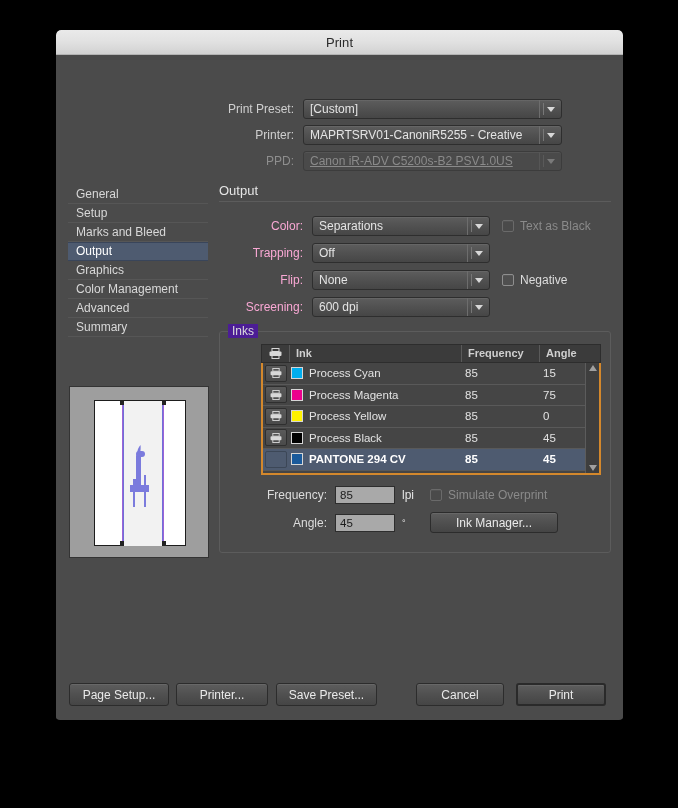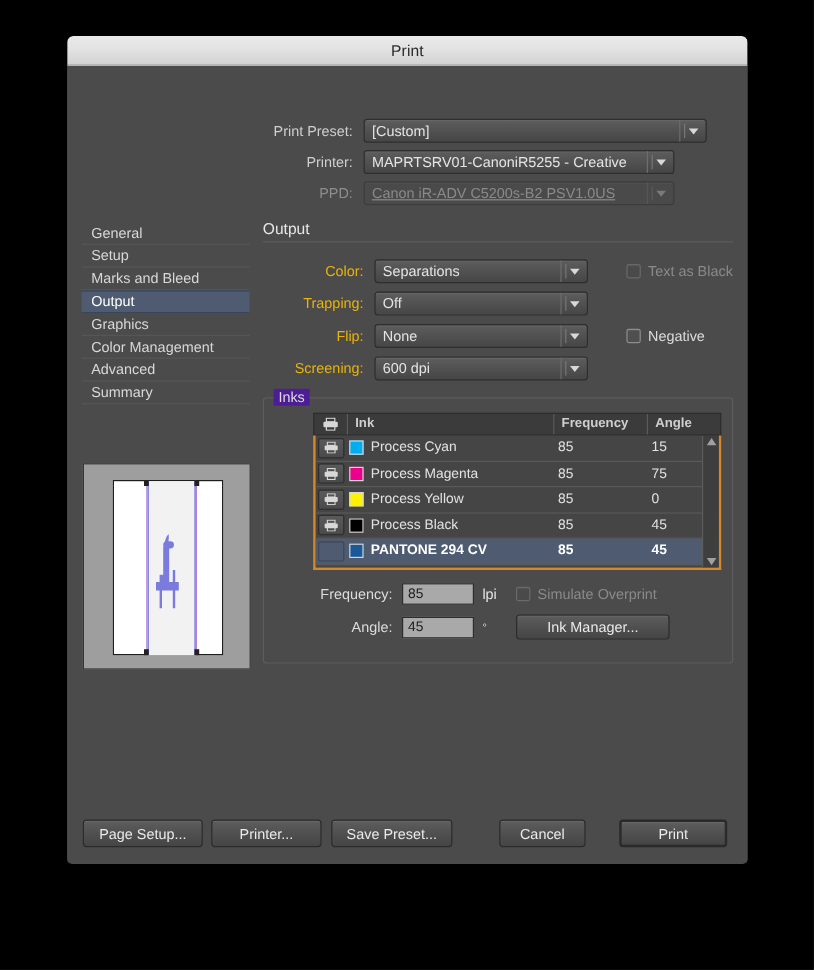--- a/index.html
+++ b/index.html
@@ -126,25 +126,25 @@
   .panel { position: absolute; left: 163px; top: 128px; right: 12px; }
   .panel h2 {
     font-size: 13px; font-weight: normal; color: #e6e6e6;
     margin-bottom: 3px;
   }
   .panel .rule { height: 1px; background: #5c5c5c; margin-bottom: 14px; }
 
   .frow { display: flex; align-items: center; margin-bottom: 7px; }
   .frow .flbl {
     width: 93px; text-align: right; padding-right: 9px;
-    font-size: 12px; color: #eab308;
+    font-size: 12px; color: #f9a8d4;
   }
   .frow .combo { width: 178px; }
 
-  .chk { display: flex; align-items: center; margin-left: 32px; }
+  .chk { display: flex; align-items: center; margin-left: 12px; }
   .chkbox {
     width: 12px; height: 12px;
     background: #4f4f4f;
     border: 1px solid #8e8e8e;
     border-radius: 2px;
     box-shadow: 0 1px 0 rgba(255,255,255,.05) inset;
   }
   .chkbox.dim { border-color: #6a6a6a; background: #4a4a4a; }
   .chk .ctext { font-size: 12px; color: #dcdcdc; margin-left: 6px; }
   .chk .ctext.dim { color: #8a8a8a; }
@@ -252,21 +252,21 @@
 <div class="window">
 
   <div class="titlebar">
     <span class="title">Print</span>
   </div>
 
   <div class="body">
 
     <div class="toprow" style="top:44px">
       <span class="lbl">Print Preset:</span>
-      <div class="combo" style="width:286px">
+      <div class="combo" style="width:259px">
         <span class="val">[Custom]</span>
         <span class="arrowbox">
             <span class="caret"></span>
           </span>
       </div>
     </div>
 
     <div class="toprow" style="top:70px">
       <span class="lbl">Printer:</span>
       <div class="combo" style="width:259px">
@@ -492,18 +492,18 @@
             <div class="btn inkmgr" style="margin-left:0">Ink Manager...</div>
           </div>
         </div>
       </div>
     </div>
 
     <div class="footer">
       <div class="btn" style="left:13px;width:100px">Page Setup...</div>
       <div class="btn" style="left:120px;width:92px">Printer...</div>
       <div class="btn" style="left:220px;width:101px">Save Preset...</div>
-      <div class="btn" style="left:360px;width:72px">Cancel</div>
+      <div class="btn" style="left:360px;width:88px">Cancel</div>
       <div class="btn primary" style="left:460px;width:90px">Print</div>
     </div>
 
   </div>
 </div>
 
 </body></html>

